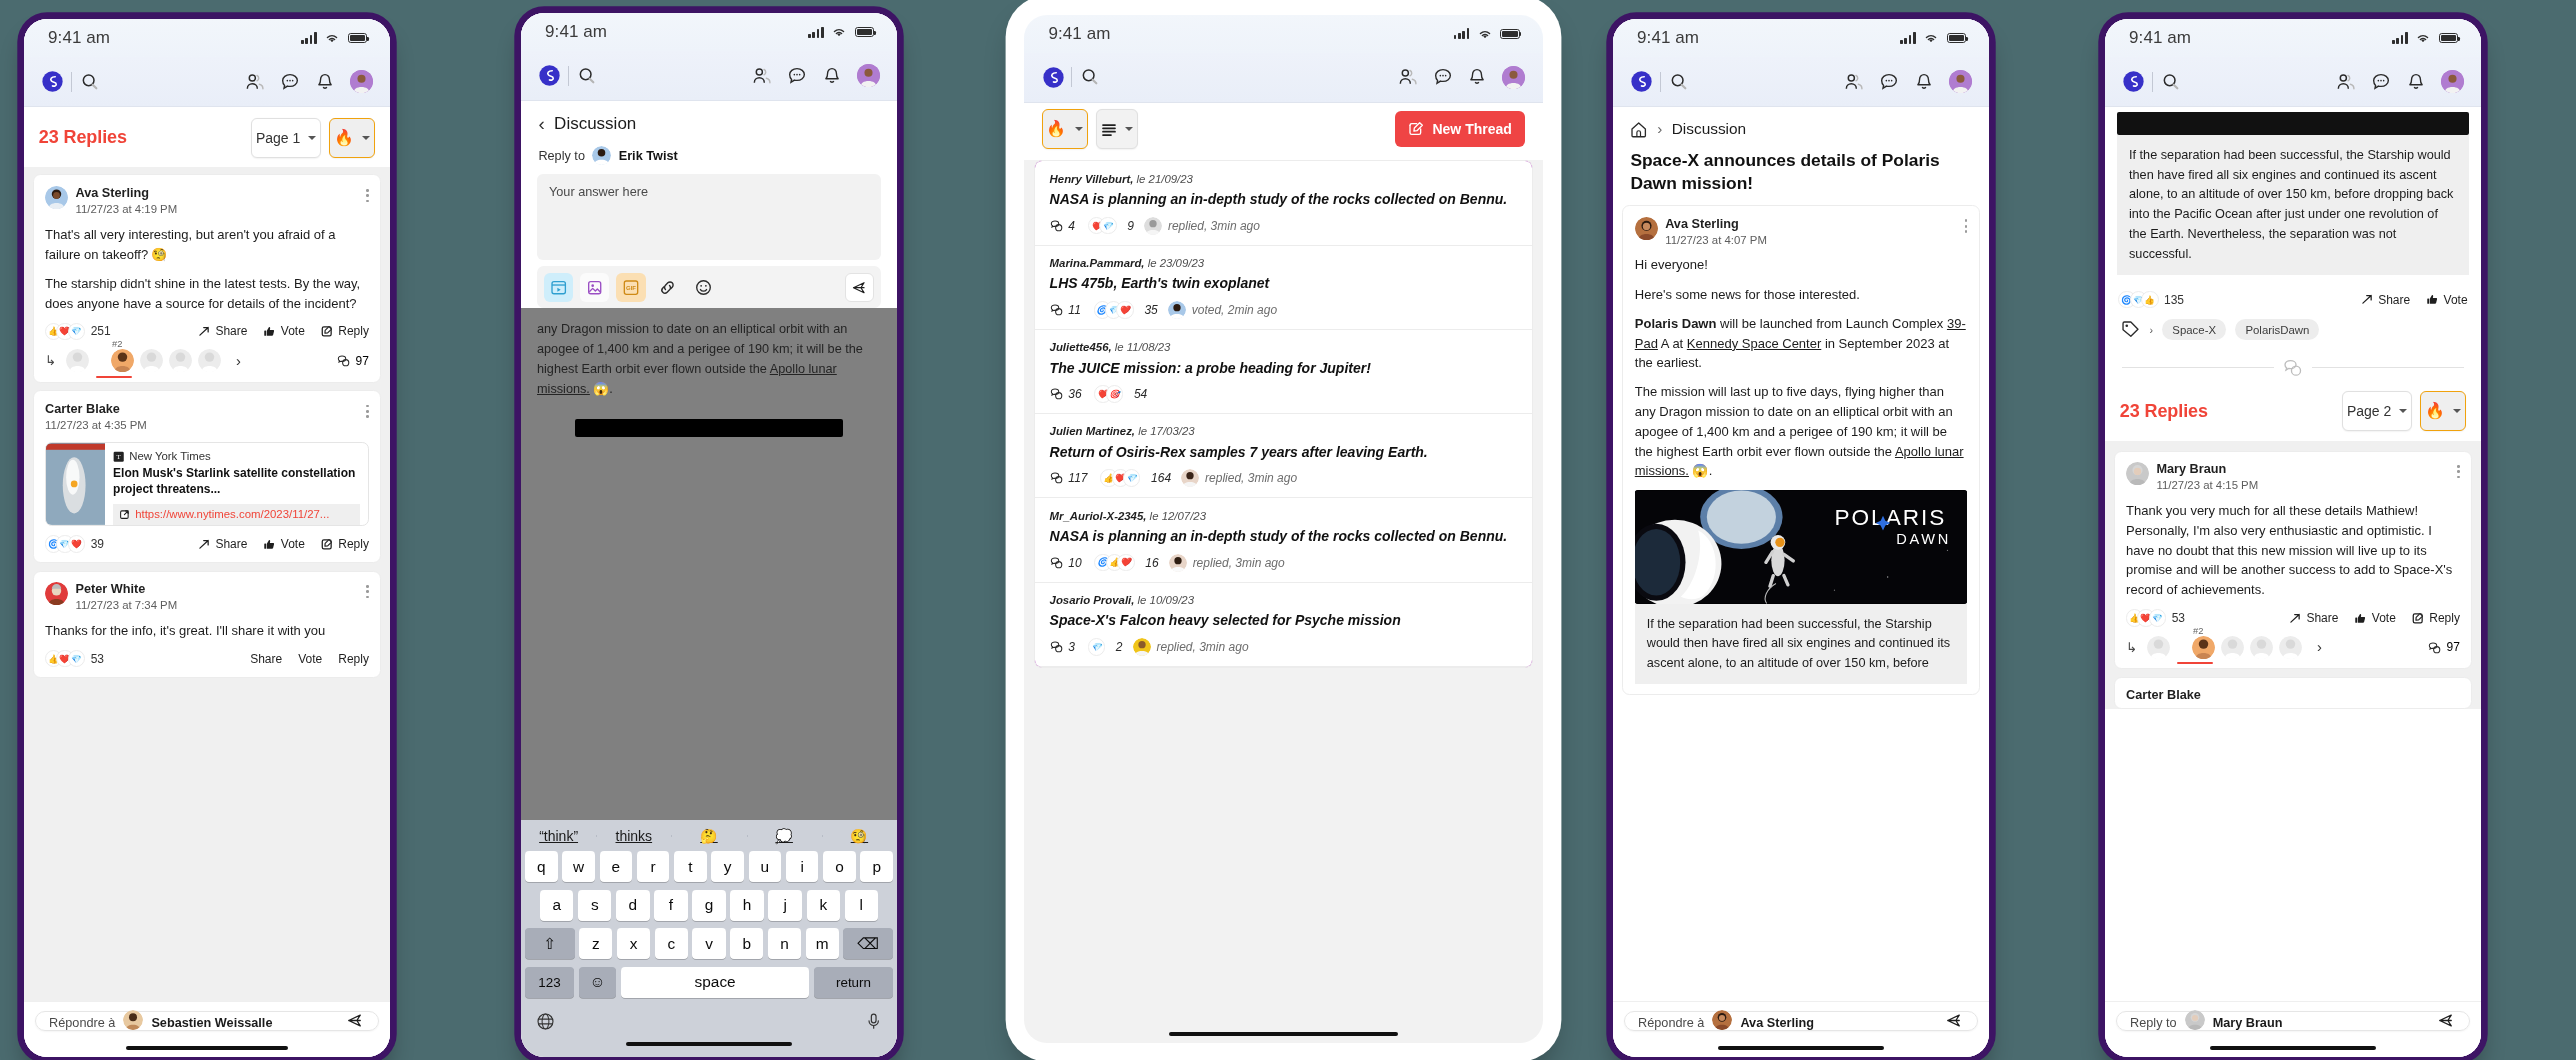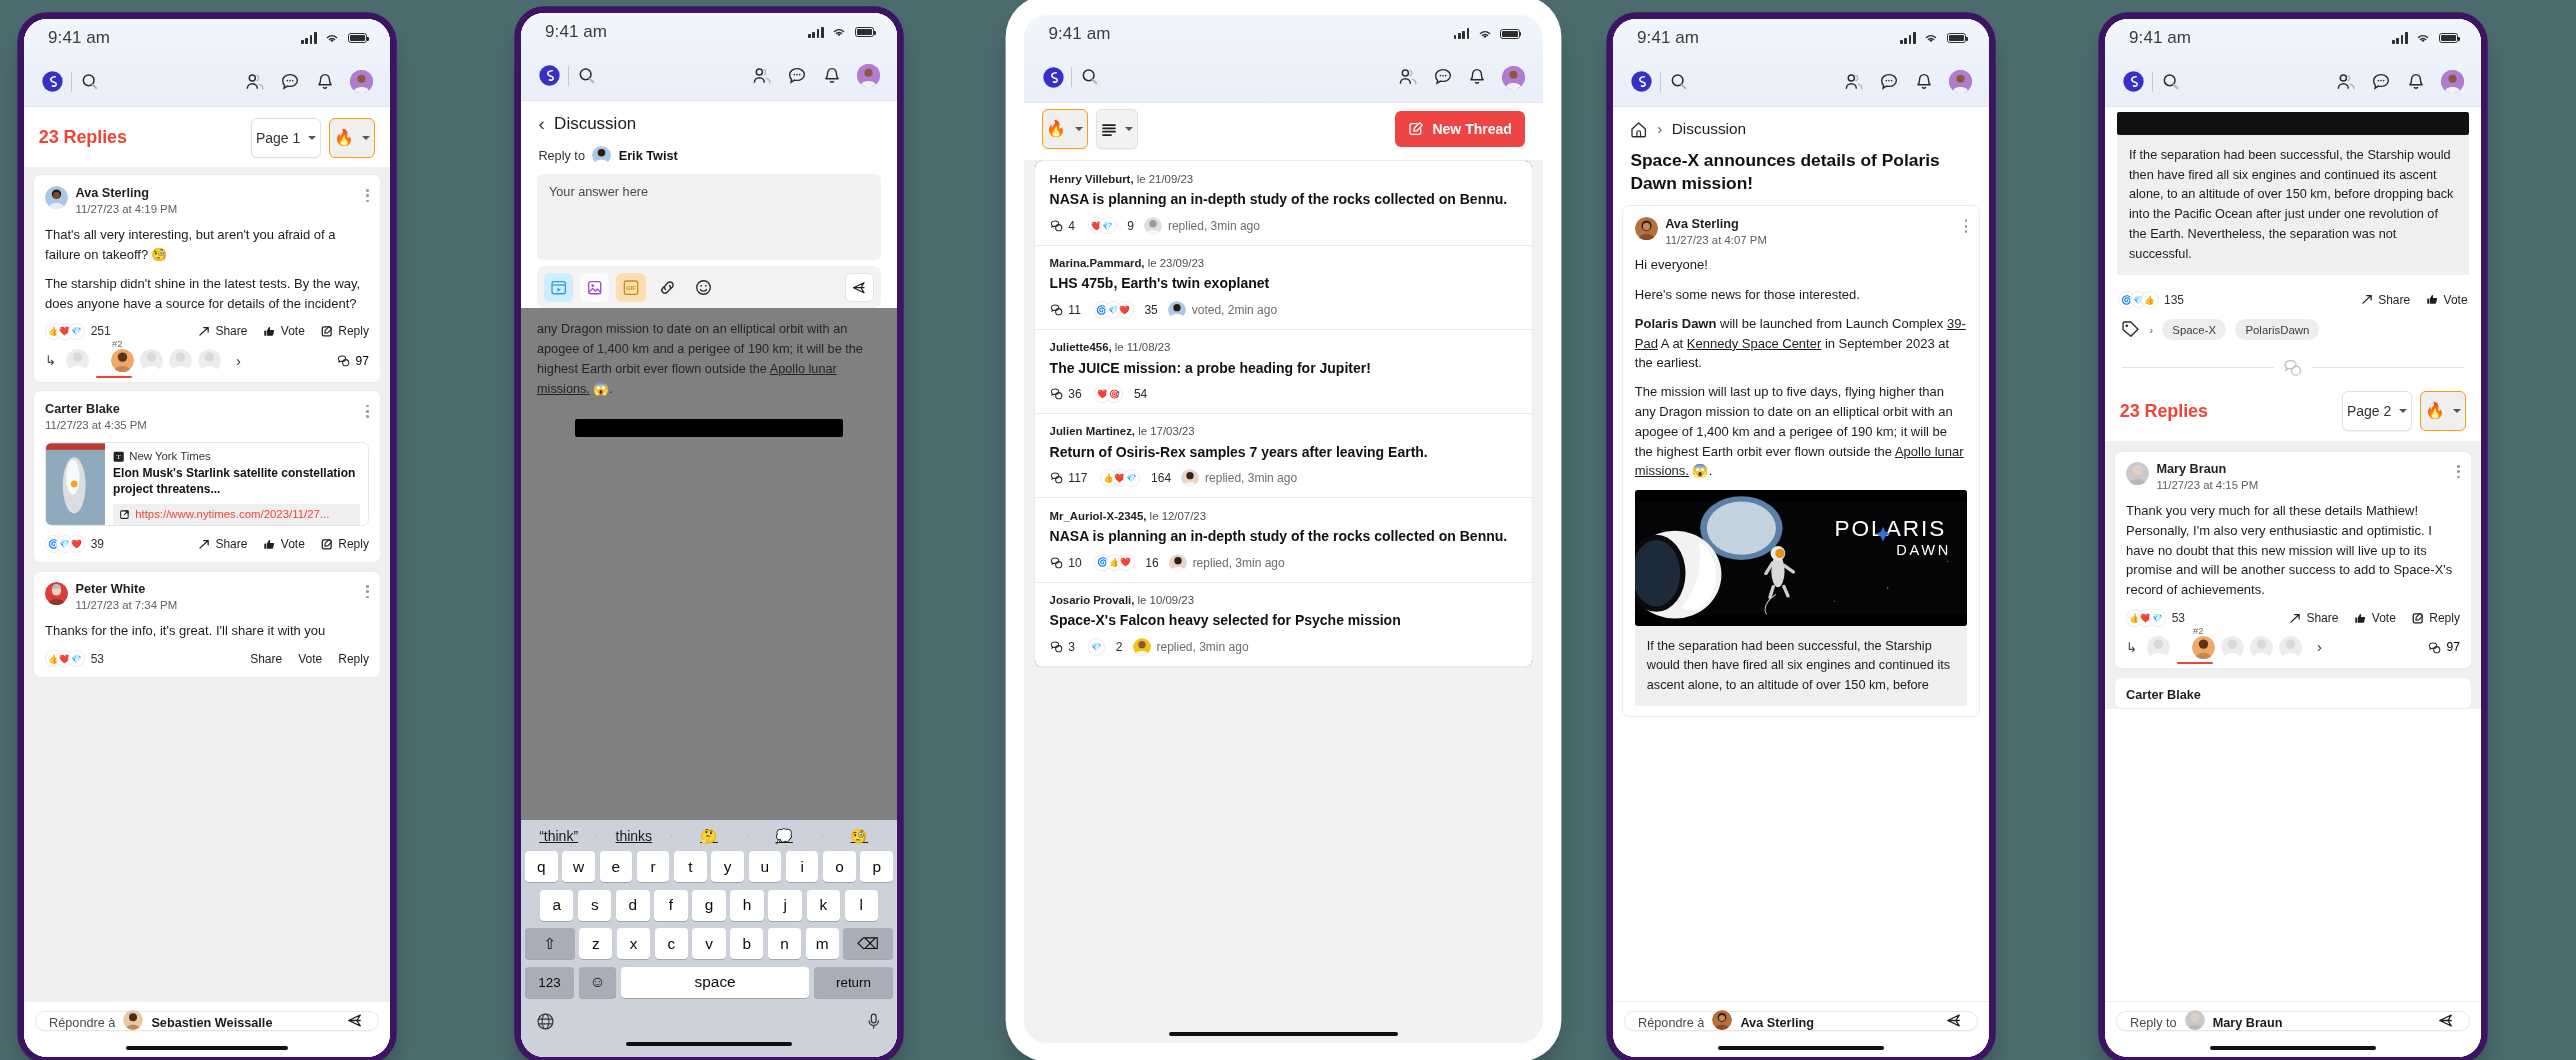--- a/index.html
+++ b/index.html
@@ -157,26 +157,26 @@
   .newsbar{display:flex;align-items:center;gap:8.7px;padding:6.7px 17.4px 10.7px;}
   .btn-primary{background:#ef4444;color:#fff;border-radius:6px;height:36px;display:flex;align-items:center;gap:8px;padding:0 13.4px;font-size:14px;font-weight:700;margin-left:auto;}
   .thread{background:#fff;border-bottom:0.7px solid #ececec;padding:11.4px 14.8px 10px;}
   .thread .meta{font-size:11.4px;color:#4e4e4e;}
   .thread .meta b{color:#1f1f1f;font-weight:700;}
   .thread .ti{font-size:14px;font-weight:700;color:#111;line-height:1.33;margin-top:5.4px;}
   .thread .ft{display:flex;align-items:center;gap:6px;margin-top:8px;font-size:12px;color:#2a2a2a;}
   .thread .ft .g{display:flex;align-items:center;gap:5.4px;margin-right:6.7px;}
   .thread .ft .av{width:18px;height:18px;border-radius:50%;overflow:hidden;margin-left:4px;}
   .listwrap{flex:1;overflow:hidden;background:#f2f2f2;padding:0 9.4px;}
-  .listcard{background:#a21caf;border-radius:8px;overflow:hidden;border:0.7px solid #ececec;}
+  .listcard{background:#a21caf;border-radius:8px;overflow:hidden;border:0.7px solid #ececec;font-style:italic;}
 
   
   .crumb{display:flex;align-items:center;gap:9.4px;padding:13.4px 17.4px 4px;font-size:15.4px;color:#1c1c1c;}
   .bigtitle{font-size:17.4px;font-weight:700;color:#111;line-height:1.34;padding:6.7px 17.4px 2.7px;}
-  .heroimg{margin-top:8.7px;border-radius:2.7px;height:136px;background:#000;position:relative;overflow:hidden;}
+  .heroimg{margin-top:8.7px;border-radius:2.7px;height:114px;background:#000;position:relative;overflow:hidden;}
   .quote{background:#efefef;padding:10.7px 12px;font-size:12.7px;line-height:1.55;color:#1c1c1c;margin-top:0;}
 
   
   .tagrow{display:flex;align-items:center;gap:9.4px;padding:10.7px 16px;}
   .tag{background:#ededed;border-radius:670px;padding:4.7px 10px;font-size:11.4px;color:#3b3b3b;}
   .sep{display:flex;align-items:center;gap:9.4px;padding:6.7px 17.4px 2.7px;}
   .sep .ln{flex:1;height:0.7px;background:#e2e2e2;}
 
   svg{display:block;}
 </style>

